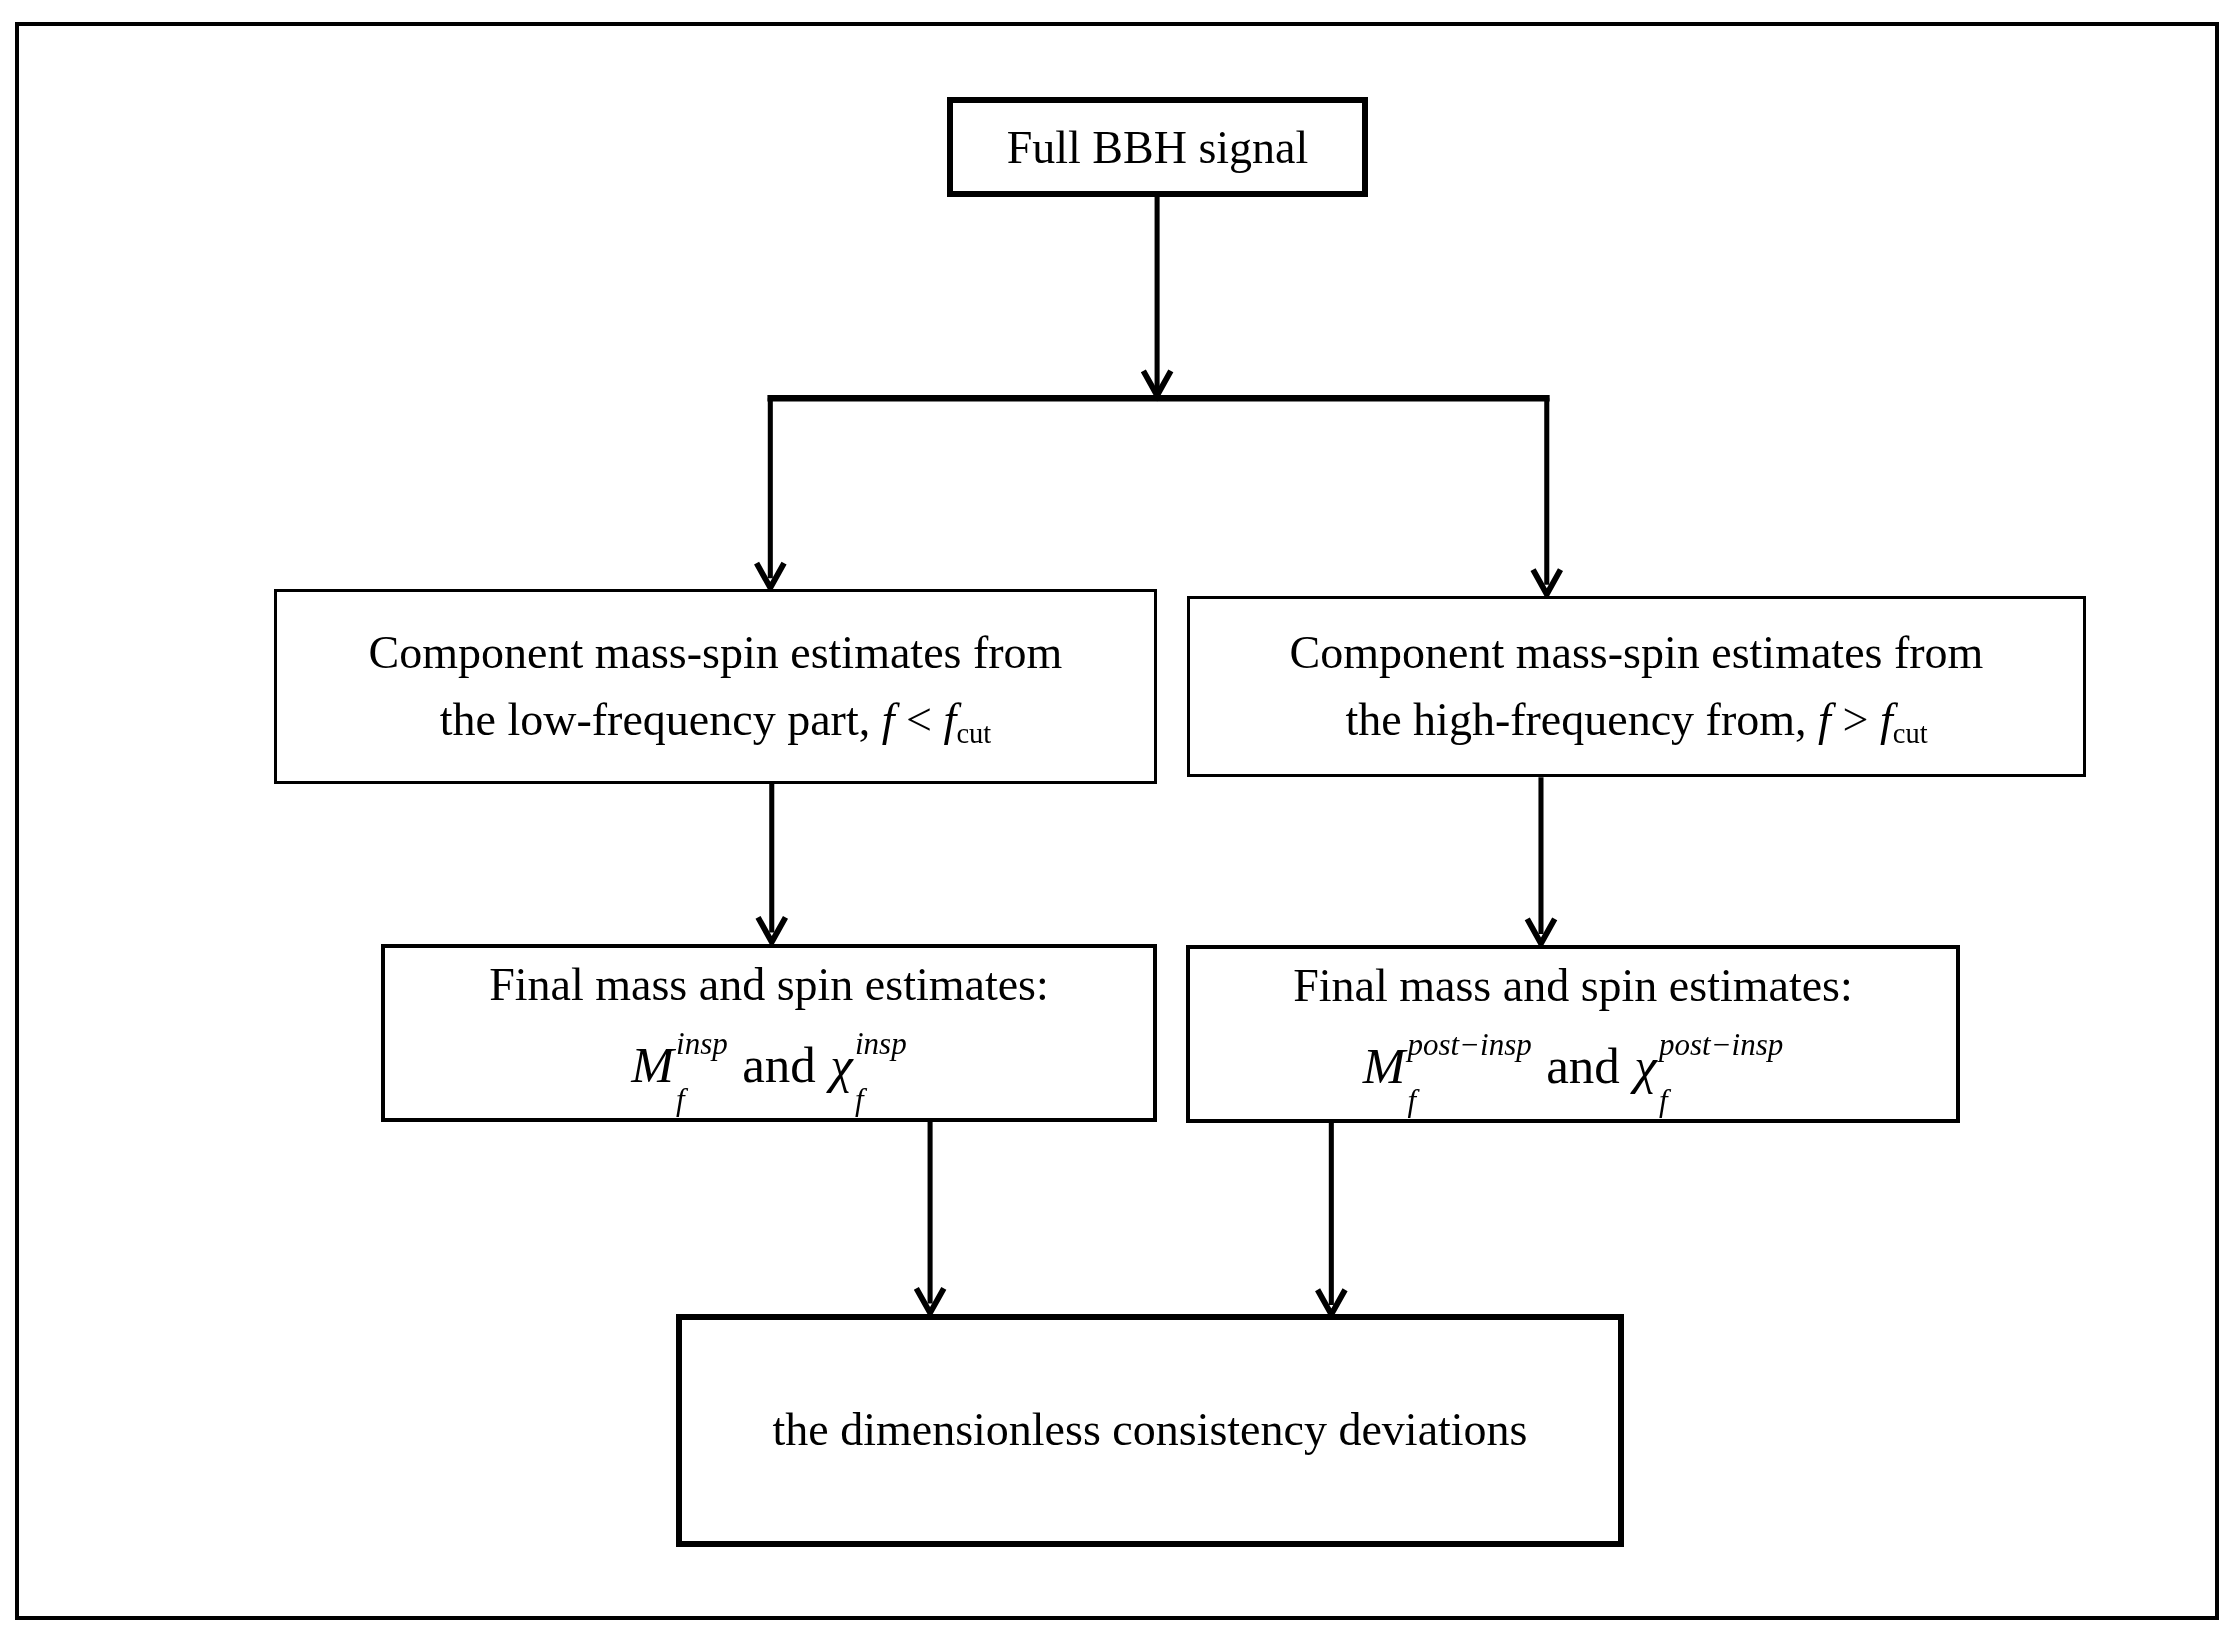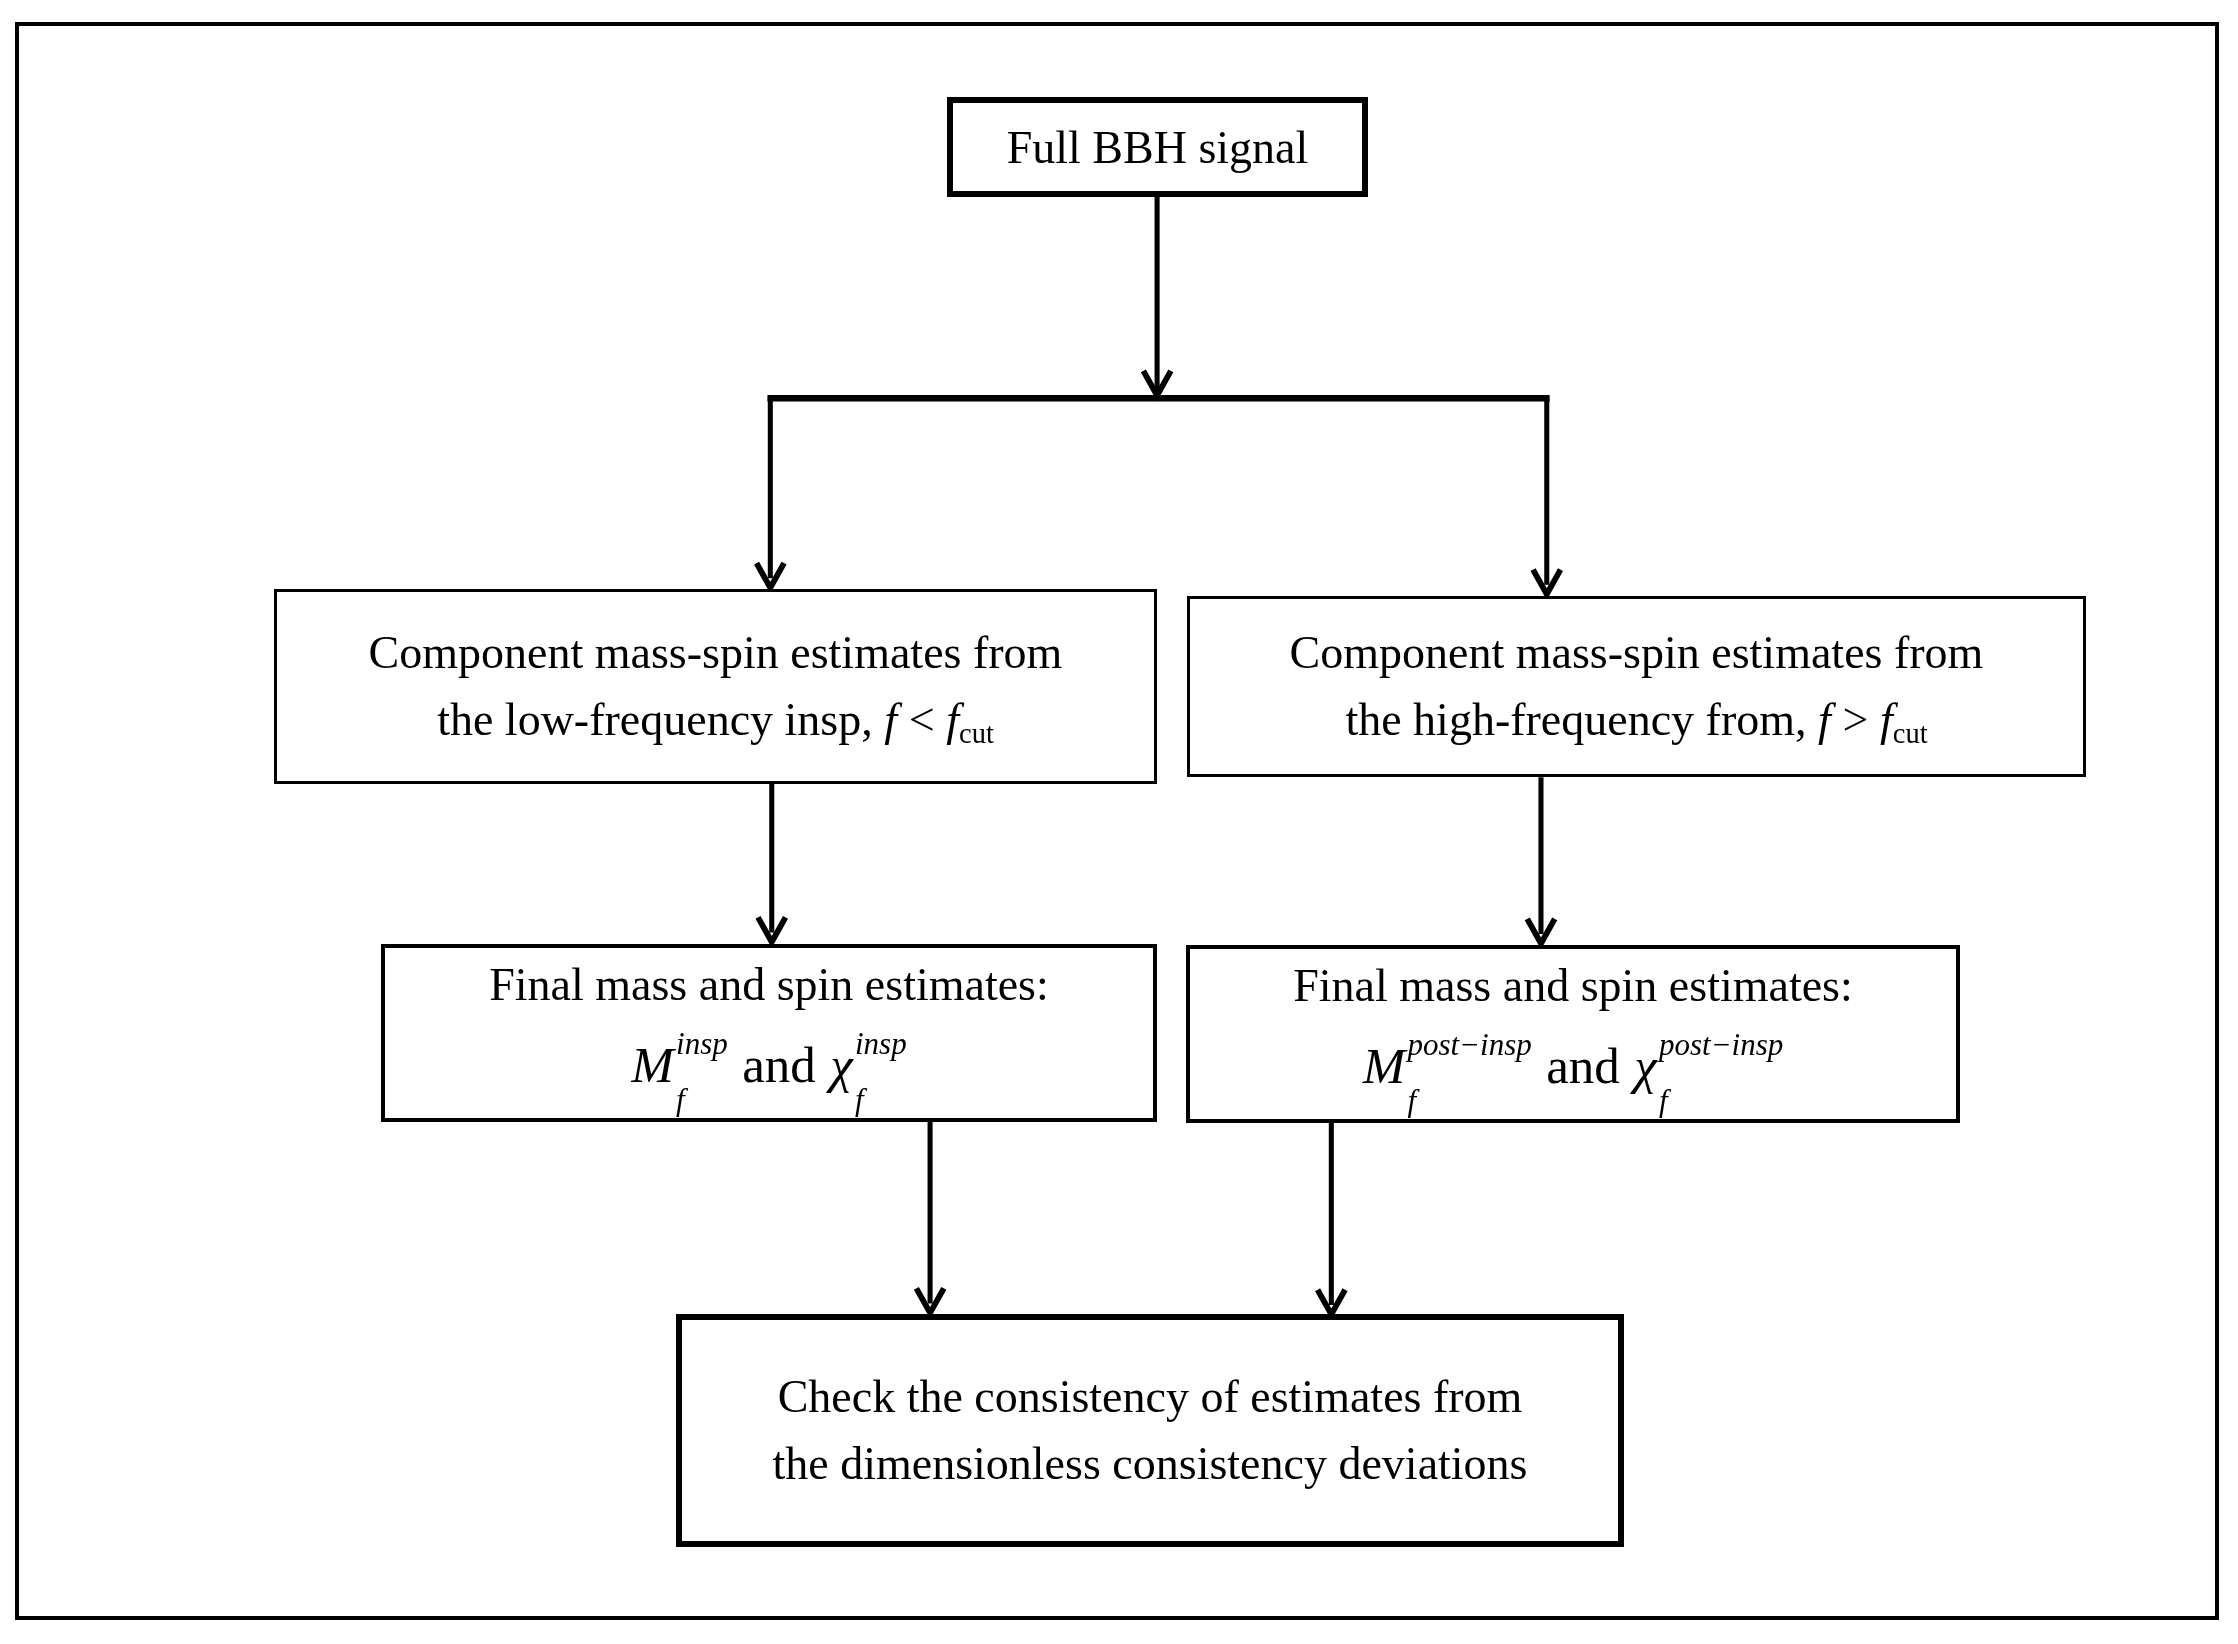--- a/index.html
+++ b/index.html
@@ -87,21 +87,21 @@
       <path d="M1822,1784 L1841,1818 L1860,1784" stroke-width="8"></path>
     </g>
   </svg>
 
   <div class="node" id="n-top">
     <span class="ln">Full BBH signal</span>
   </div>
 
   <div class="node" id="n-low">
     <div class="ln">Component mass-spin estimates from</div>
-    <div class="ln"><span>the low-frequency insp, </span><span class="mvar">f</span><span class="cmp">&lt;</span><span class="mvar">f</span><sub class="msub">cut</sub></div>
+    <div class="ln"><span>the low-frequency part, </span><span class="mvar">f</span><span class="cmp">&lt;</span><span class="mvar">f</span><sub class="msub">cut</sub></div>
   </div>
 
   <div class="node" id="n-high">
     <div class="ln">Component mass-spin estimates from</div>
     <div class="ln"><span>the high-frequency from, </span><span class="mvar">f</span><span class="cmp">&gt;</span><span class="mvar">f</span><sub class="msub">cut</sub></div>
   </div>
 
   <div class="node" id="n-finl">
     <div class="ln">Final mass and spin estimates:</div>
     <div class="ln formula">
@@ -130,18 +130,17 @@
         <span class="conj">and</span>
         <span class="mvar">χ</span>
         <span class="stack">
           <span class="sup">post−insp</span>
           <span class="sub">f</span>
         </span>
       </div>
   </div>
 
   <div class="node" id="n-check">
-    <div class="ln">Check the consistency of estimates from</div>
     <div class="ln">the dimensionless consistency deviations</div>
   </div>
 
 </div>
 
 
 </body></html>

